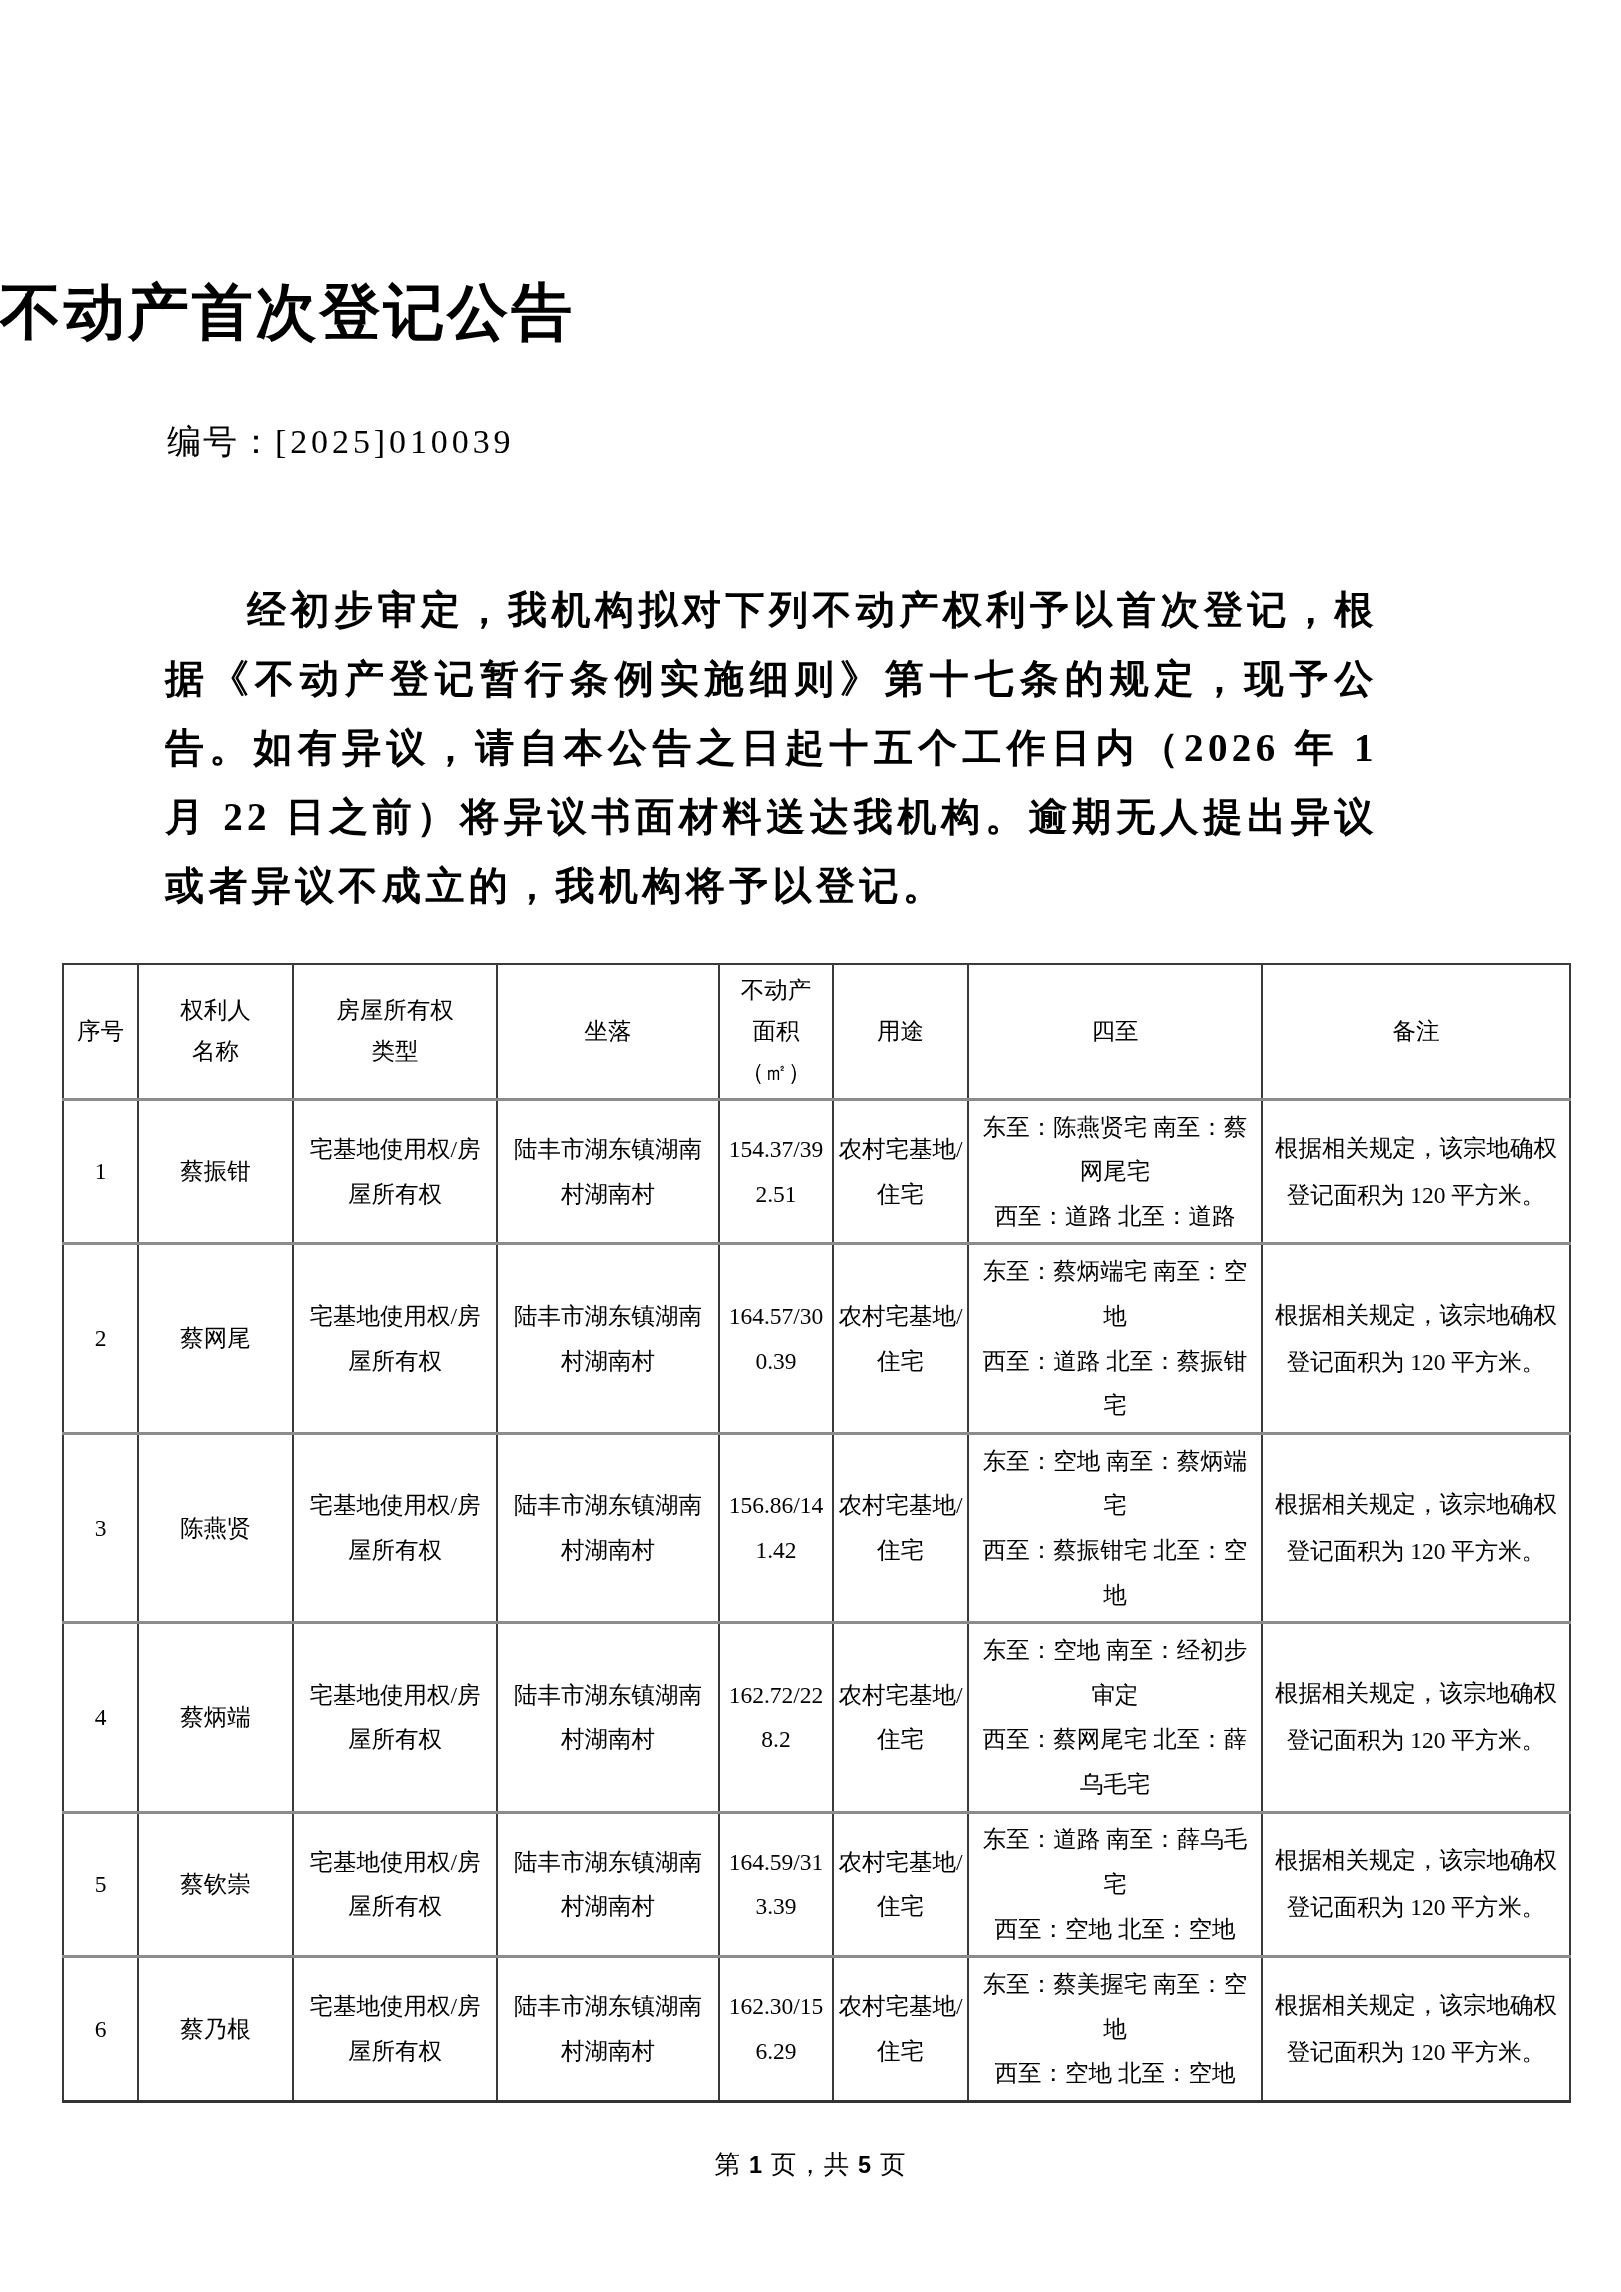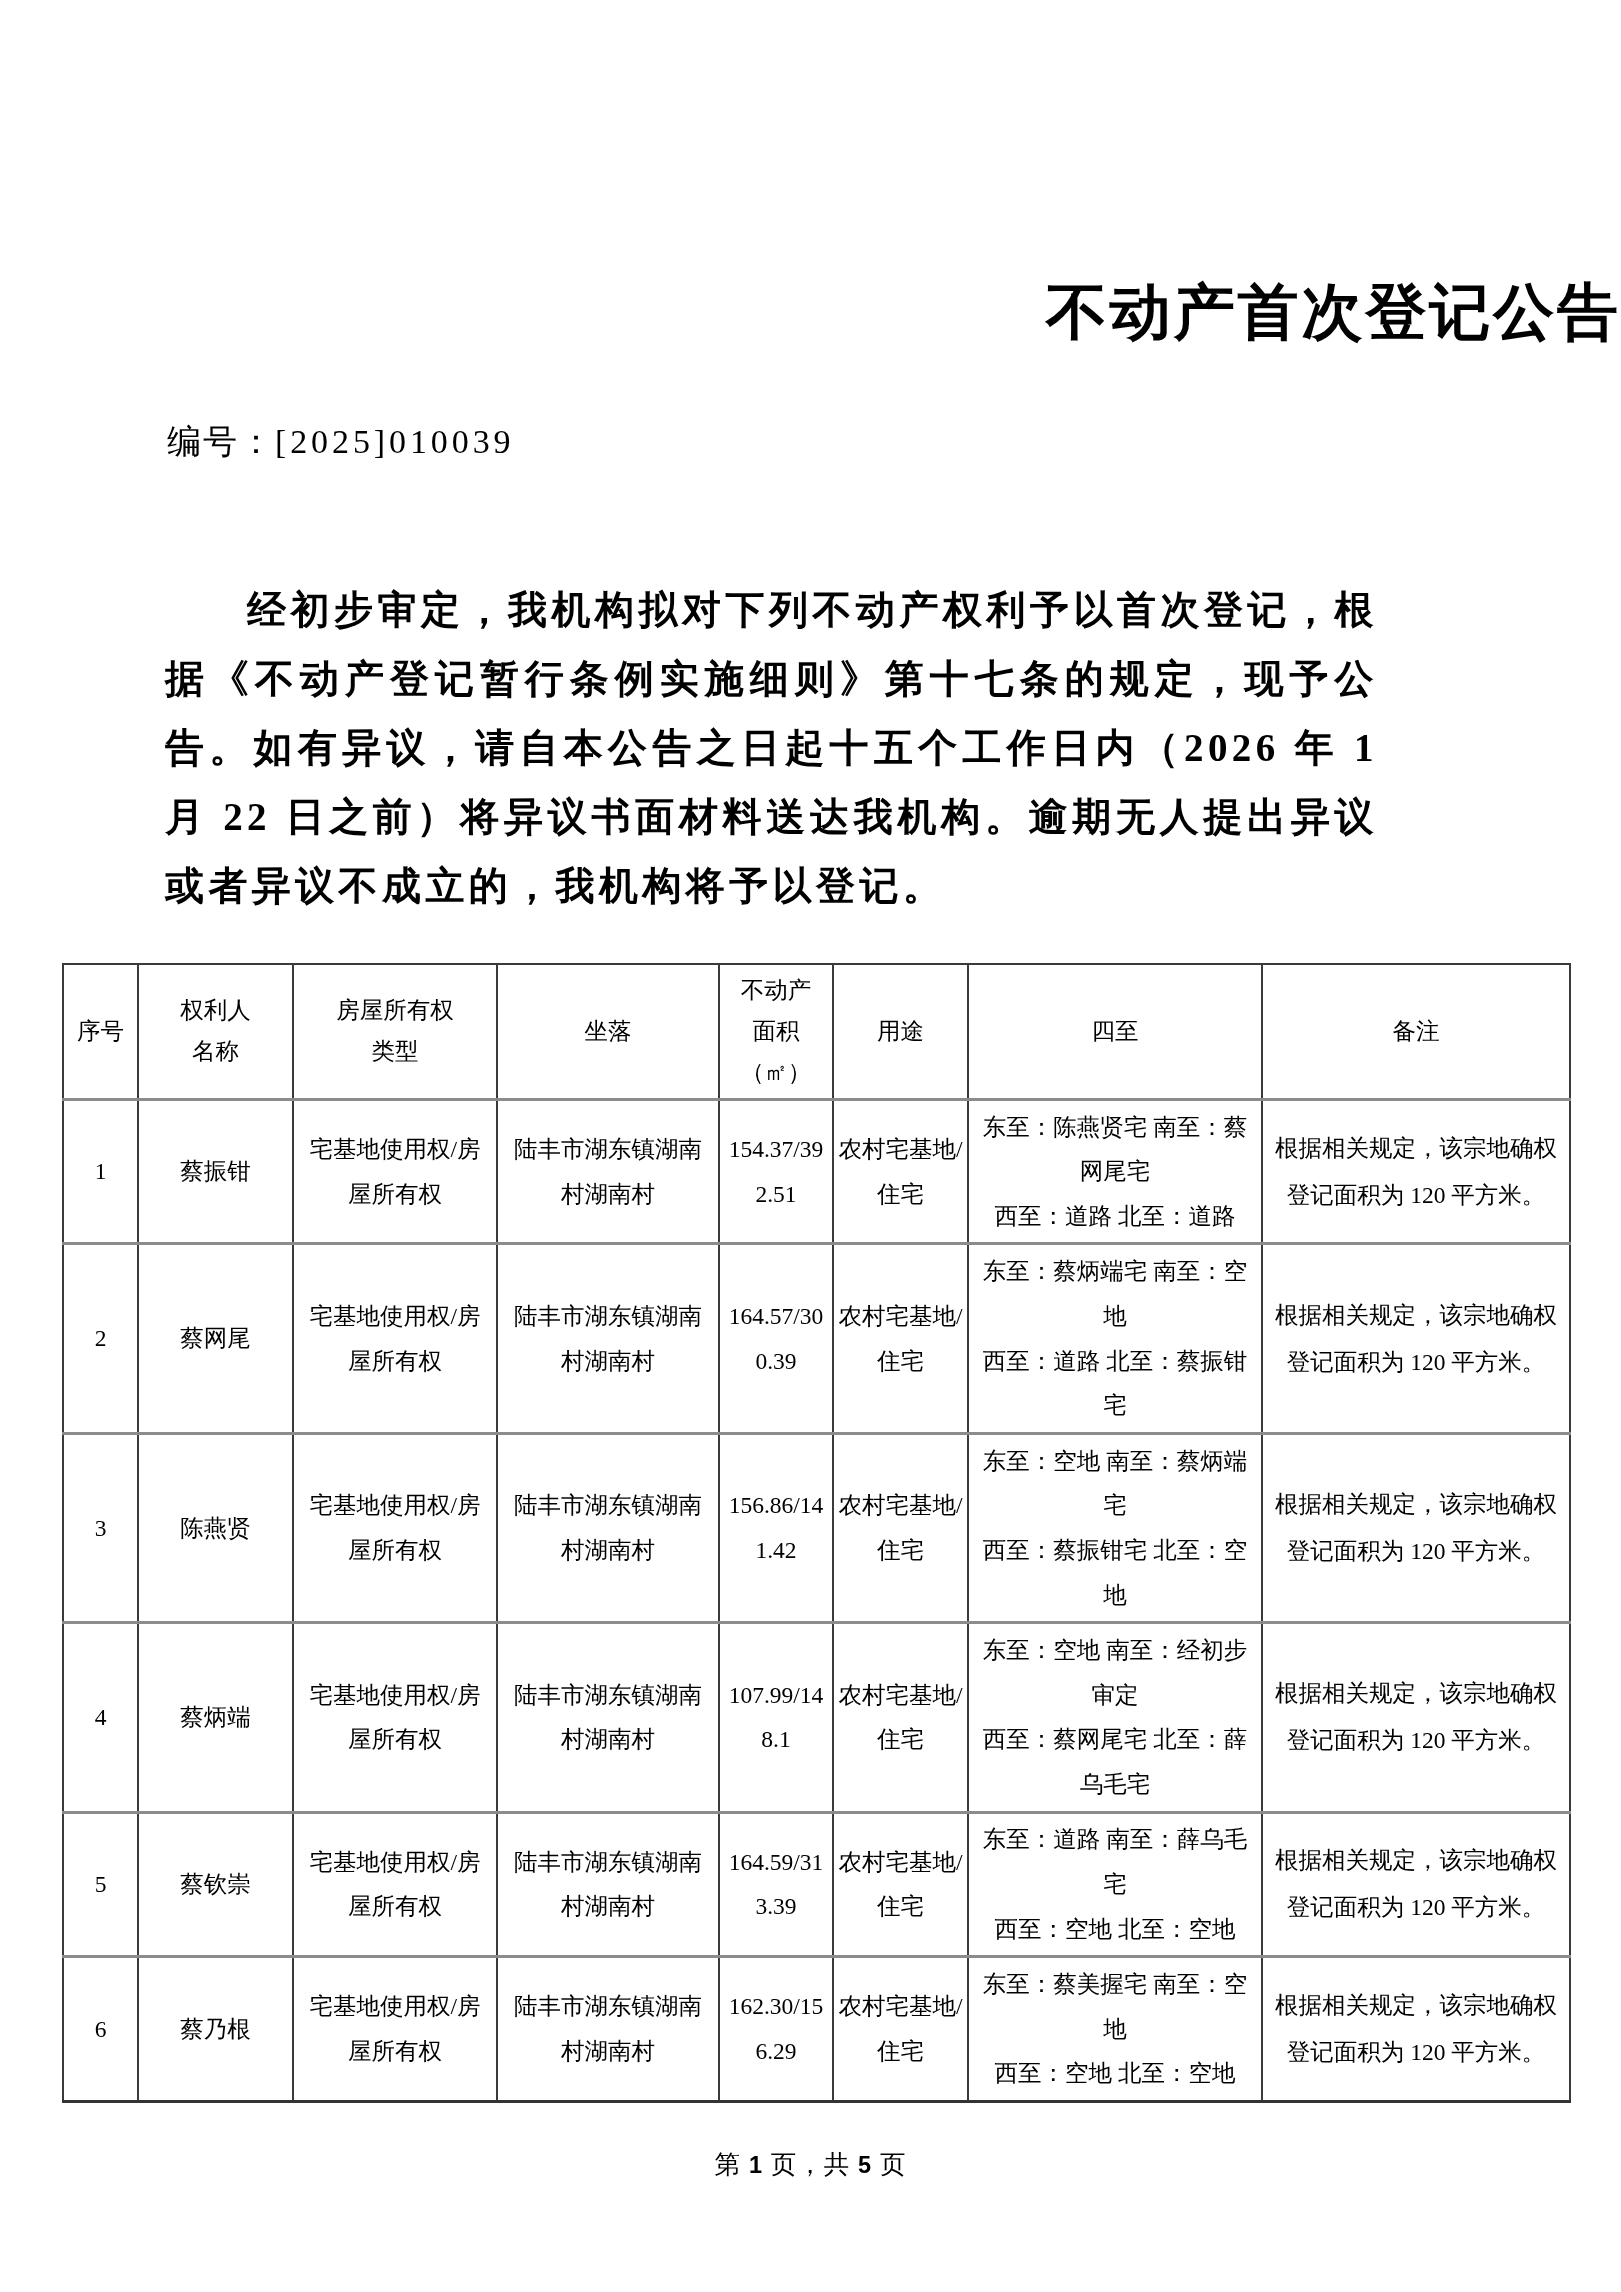--- a/index.html
+++ b/index.html
@@ -6,21 +6,21 @@
   body {
     width: 1621px;
     height: 2293px;
     background: #ffffff;
     color: #000000;
     font-family: "Liberation Serif", "DejaVu Serif", serif;
     overflow: hidden;
   }
   .doc-title {
     margin-top: 272px;
-    text-align: right;
+    text-align: left;
     font-family: Liberation Mono, monospace;
     font-weight: bold;
     font-size: 61px;
     letter-spacing: 2.9px;
   }
   .doc-number-line {
     width: 1210px;
     margin: 65px 0 0 167px;
     font-size: 34px;
     letter-spacing: 2px;
@@ -159,21 +159,21 @@
       <div>西至：蔡振钳宅 北至：空地</div>
     </td>
     <td class="cell-remark">根据相关规定，该宗地确权登记面积为 120 平方米。</td>
   </tr>
 
   <tr>
     <td class="cell-seq">4</td>
     <td class="cell-owner">蔡炳端</td>
     <td class="cell-right-type">宅基地使用权/房屋所有权</td>
     <td class="cell-location">陆丰市湖东镇湖南村湖南村</td>
-    <td class="cell-area">107.99/148.1</td>
+    <td class="cell-area">162.72/228.2</td>
     <td class="cell-usage">农村宅基地/住宅</td>
     <td class="cell-boundaries">
       <div>东至：空地 南至：经初步审定</div>
       <div>西至：蔡网尾宅 北至：薛乌毛宅</div>
     </td>
     <td class="cell-remark">根据相关规定，该宗地确权登记面积为 120 平方米。</td>
   </tr>
 
   <tr>
     <td class="cell-seq">5</td>

